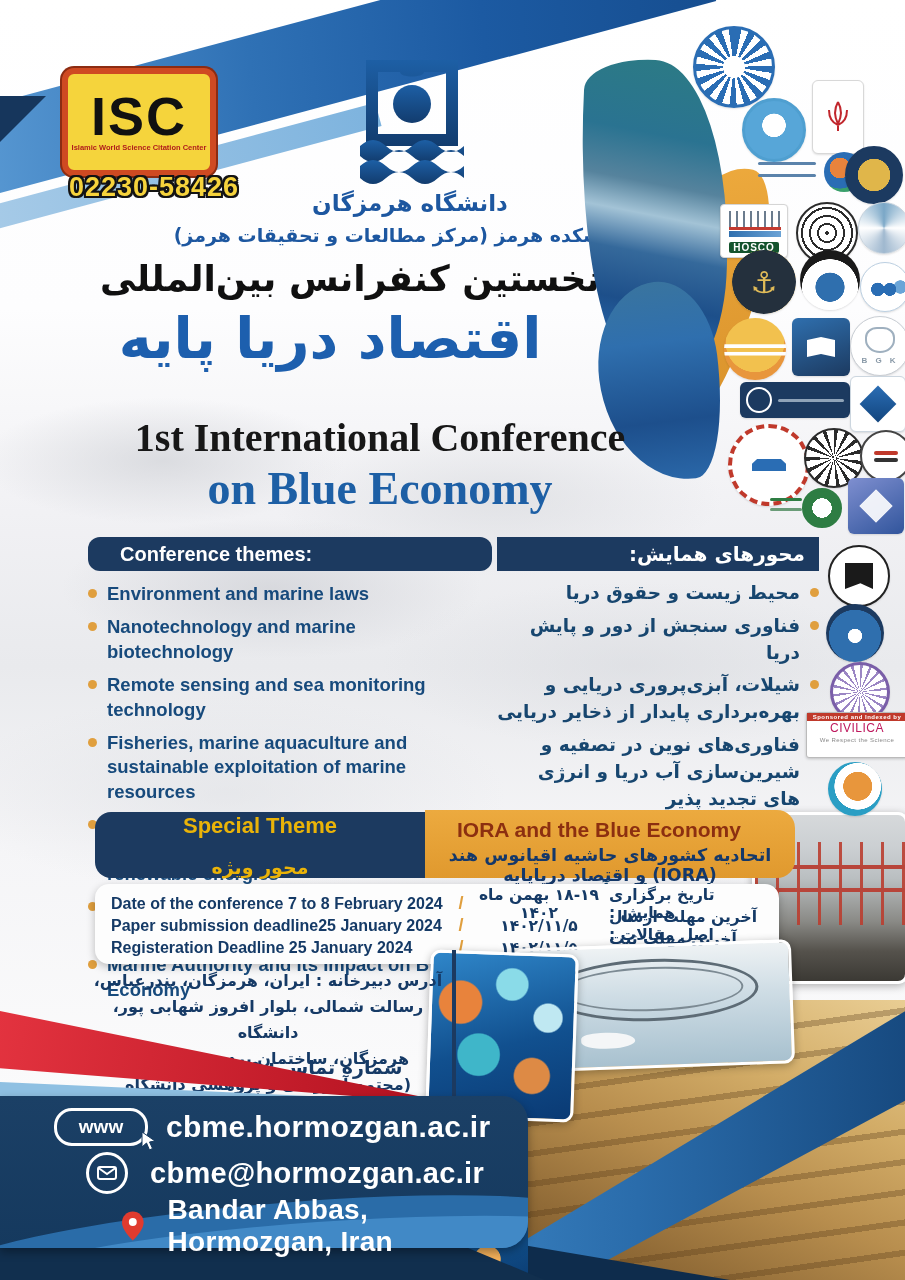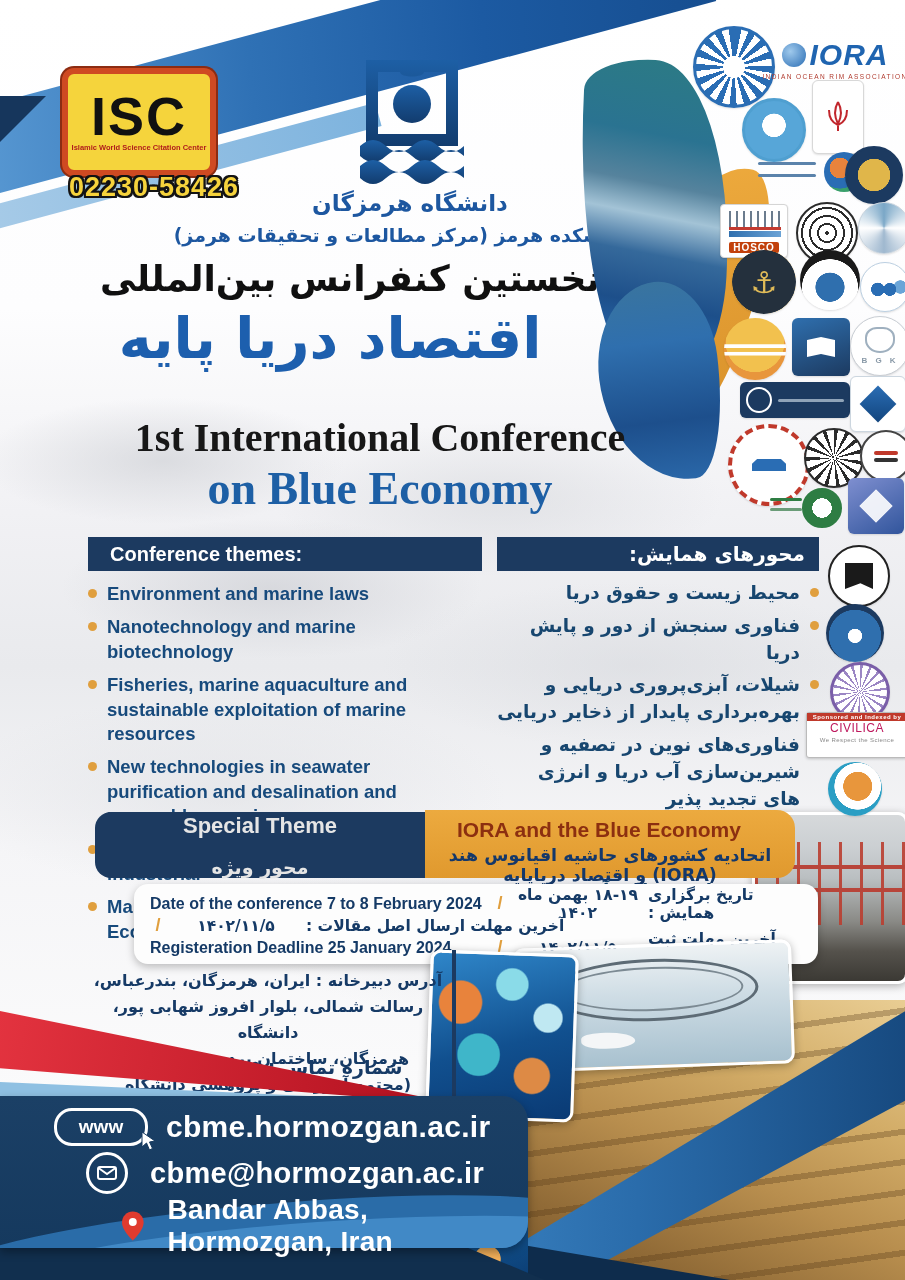--- a/index.html
+++ b/index.html
@@ -44,39 +44,39 @@
     border-radius:46% 54% 40% 60% / 10% 64% 36% 90%;
     background:linear-gradient(188deg,#2c7b84 0%,#2a7391 24%,#56839d 38%,#a3c3d6 47%,#35699b 58%,#1d4f8a 72%,#2a6cb3 88%,#3b7fc4 100%);}
   .sail-orange{left:640px;top:160px;width:112px;height:292px;transform:rotate(14deg);
     border-radius:70% 30% 55% 45% / 60% 35% 65% 40%;
     background:linear-gradient(160deg,#eeab3e,#d68e28);}
   .sail-blue{left:600px;top:282px;width:120px;height:200px;transform:rotate(-7deg);
     border-radius:55% 45% 30% 70% / 45% 40% 60% 55%;
     background:linear-gradient(180deg,#39749f 0%,#2f6fae 30%,#1d4f8c 70%,#2a67a8 100%);}
   
   .panel-h{height:34px;background:#1c3a60;color:#fff;font-weight:bold;display:flex;align-items:center;}
-  .en-h{left:88px;top:537px;width:372px;font-size:20px;padding-left:22px;}
+  .en-h{left:88px;top:537px;width:372px;font-size:20px;padding-left:32px;border-radius:12px;}
   .fa-h{left:497px;top:537px;width:308px;font-size:20px;padding-right:14px;justify-content:flex-start;}
   .en-list{left:88px;top:582px;width:382px;}
   .fa-list{left:497px;top:580px;width:322px;}
   .titem{display:flex;margin-bottom:9px;color:#174a7c;font-weight:bold;font-size:18.5px;line-height:1.32;}
   .fa-list .titem{font-size:18.5px;line-height:1.45;margin-bottom:6px;color:#17466f;}
   .bullet{flex:0 0 9px;width:9px;height:9px;border-radius:50%;background:#e09f3e;margin:7px 10px 0 0;}
   .fa-list .bullet{margin:8px 0 0 10px;}
   
   .sp-navy{left:95px;top:812px;width:330px;height:66px;background:#1c3a60;border-radius:16px 0 0 16px;
-    display:flex;flex-direction:column;align-items:center;justify-content:center;color:#e5e5e5;font-weight:bold;}
+    display:flex;flex-direction:column;align-items:center;justify-content:center;color:#eab308;font-weight:bold;}
   .sp-en{font-size:22px;} .sp-fa{font-size:19px;margin-top:17px;}
   .sp-orange{left:425px;top:810px;width:370px;height:66px;background:linear-gradient(180deg,#ecaa3f,#e0992e);
     border-radius:0 18px 18px 0;padding-top:2px;}
   .sp-t-en{margin:6px 0 0 32px;font-size:21px;font-weight:bold;color:#8c2f10;}
   .sp-t-fa{text-align:center;font-size:17.5px;font-weight:bold;color:#14386a;margin-top:3px;}
   
   .dates{left:95px;top:884px;width:684px;height:80px;background:#fdfdfd;border-radius:14px;
-    box-shadow:0 3px 8px rgba(0,0,0,.25);padding:8px 16px;box-sizing:border-box;margin-left:39px;}
+    box-shadow:0 3px 8px rgba(0,0,0,.25);padding:8px 16px;box-sizing:border-box;}
   .drow{display:flex;align-items:center;height:21px;margin:1px 0;}
   .d-en{width:342px;font-size:16px;font-weight:bold;color:#153a66;}
   .d-sl{width:16px;color:#e09f3e;font-weight:bold;font-size:18px;text-align:center;}
   .d-val{width:140px;font-size:15.5px;font-weight:bold;color:#153a66;text-align:center;}
   .d-lab{flex:1;font-size:15.5px;font-weight:bold;color:#153a66;text-align:left;}
   
   .addr{left:92px;top:968px;width:352px;text-align:center;font-size:16px;font-weight:bold;color:#163a66;line-height:1.62;}
   .phone{left:92px;top:1056px;width:352px;text-align:center;font-size:19px;font-weight:bold;color:#163a66;}
   .vline{left:452px;top:950px;width:4px;height:152px;background:#1c3a60;}
   
@@ -139,21 +139,21 @@
   .botbar{left:0;top:1246px;width:545px;height:34px;background:#112f4e;clip-path:polygon(0 0,85% 0,100% 100%,0 100%);}
   
   .logo{position:absolute;border-radius:50%;box-shadow:0 1px 2px rgba(0,0,0,.12);}
   .lrect{border-radius:6px;}
   .capbar{position:absolute;left:10%;width:80%;height:3px;background:#8fa3b8;border-radius:2px;}
   .iora{left:772px;top:32px;width:126px;height:56px;display:flex;flex-direction:column;align-items:center;justify-content:center;border-radius:6px;box-shadow:none;}
   .iora-name{font-size:30px;font-weight:bold;font-style:italic;color:#1f64b0;letter-spacing:1px;line-height:1;}
   .iora-cap{font-size:6.5px;color:#b03a2e;letter-spacing:1.4px;margin-top:3px;white-space:nowrap;}
   .hoscobox{left:720px;top:204px;width:68px;height:54px;background:#fff;border:1px solid #d5d5d5;border-radius:4px;box-shadow:0 1px 2px rgba(0,0,0,.15);
     display:flex;flex-direction:column;align-items:center;justify-content:flex-end;padding-bottom:4px;box-sizing:border-box;}
-  .hosco-name{font-size:10px;font-weight:bold;color:#fff;background:#c2410c;padding:0 4px;border-radius:2px;letter-spacing:1px;}
+  .hosco-name{font-size:10px;font-weight:bold;color:#fff;background:#14532d;padding:0 4px;border-radius:2px;letter-spacing:1px;}
   .hosco-top{position:absolute;top:6px;left:8px;width:52px;height:16px;
     background:repeating-linear-gradient(90deg,#6b7c8e 0 2px,transparent 2px 7px);border-bottom:3px solid #c23a30;}
   .hosco-wave{position:absolute;top:26px;left:8px;width:52px;height:6px;background:linear-gradient(90deg,#2f6fae,#6ba3d6);}
   .bgkbox{left:850px;top:316px;width:58px;height:58px;background:#fff;border:1px solid #c9ced4;border-radius:50%;
     display:flex;flex-direction:column;align-items:center;justify-content:center;box-shadow:0 1px 2px rgba(0,0,0,.12);}
   .bgk-g{width:26px;height:22px;border:2px solid #9fb0bf;border-radius:40% 40% 50% 50%;}
   .bgk-name{font-size:8px;color:#8a9aa8;letter-spacing:3px;margin-top:3px;font-weight:bold;}
   .civ{left:806px;top:712px;width:100px;height:44px;background:#fff;border:1px solid #bbb;border-radius:3px;
     display:flex;flex-direction:column;align-items:center;box-shadow:0 1px 3px rgba(0,0,0,.2);}
   .civ-top{width:100%;background:#c0392b;color:#fff;font-size:6px;text-align:center;letter-spacing:.5px;padding:1px 0;font-weight:bold;}
@@ -207,20 +207,24 @@
     <div class="titem">
         <span class="bullet"></span>
         <span>Environment and marine laws</span>
       </div>
     <div class="titem">
         <span class="bullet"></span>
         <span>Nanotechnology and marine biotechnology</span>
       </div>
     <div class="titem">
         <span class="bullet"></span>
+        <span>Remote sensing and sea monitoring technology</span>
+      </div>
+    <div class="titem">
+        <span class="bullet"></span>
         <span>Fisheries, marine aquaculture and sustainable exploitation of marine resources</span>
       </div>
     <div class="titem">
         <span class="bullet"></span>
         <span>New technologies in seawater purification and desalination and renewable energies</span>
       </div>
     <div class="titem">
         <span class="bullet"></span>
         <span>Customs, transportation and maritime industerial</span>
       </div>
@@ -274,20 +278,21 @@
   </div>
 
   <div class="abs dates">
     <div class="drow">
       <span class="d-en">Date of  the conference 7 to 8 February 2024</span>
       <span class="d-sl">/</span>
       <span class="d-val fa">۱۸-۱۹ بهمن ماه ۱۴۰۲</span>
       <span class="d-lab fa">تاریخ برگزاری همایش :</span>
     </div>
     <div class="drow">
+      <span class="d-en">Paper submission deadline25 January 2024</span>
       <span class="d-sl">/</span>
       <span class="d-val fa">۱۴۰۲/۱۱/۵</span>
       <span class="d-lab fa">آخرین مهلت ارسال اصل مقالات :</span>
     </div>
     <div class="drow">
       <span class="d-en">Registeration Deadline 25 January 2024</span>
       <span class="d-sl">/</span>
       <span class="d-val fa">۱۴۰۲/۱۱/۵</span>
       <span class="d-lab fa">آخرین مهلت ثبت نام در همایش :</span>
     </div>
@@ -345,27 +350,20 @@
       <svg class="pin" width="26" height="34" viewBox="0 0 24 32">
         <path d="M12 0 C5.4 0 0 5.4 0 12 C0 21 12 32 12 32 C12 32 24 21 24 12 C24 5.4 18.6 0 12 0 Z" fill="#e03b2f"></path>
         <circle cx="12" cy="11.5" r="4.4" fill="#fff"></circle>
       </svg>
       <span class="ftext">Bandar Abbas, Hormozgan, Iran</span>
     </div>
   </div>
 
   <div class="logo" style="left:693px;top:26px;width:76px;height:76px;
     background:radial-gradient(circle at 50% 50%, #fff 0 20%, rgba(255,255,255,0) 21%),repeating-conic-gradient(#2a6db4 0 11deg,#fff 11deg 22deg);border:3px solid #2a6db4;"></div>
-  <div class="iora abs">
-    <div style="display:flex;align-items:center;gap:4px;">
-      <span style="width:24px;height:24px;border-radius:50%;background:radial-gradient(circle at 35% 35%,#9fc9ec,#2a6db4);display:inline-block;"></span>
-      <span class="iora-name">IORA</span>
-    </div>
-    <div class="iora-cap">INDIAN OCEAN RIM ASSOCIATION</div>
-  </div>
   <div class="logo" style="left:742px;top:98px;width:58px;height:58px;
     background:radial-gradient(circle at 50% 42%, #fff 0 26%, #57a6d8 27% 100%);border:3px solid #4f9fd0;"></div>
   <div class="logo lrect" style="left:812px;top:80px;width:50px;height:72px;background:#fff;border:1px solid #d8d8d8;display:flex;align-items:center;justify-content:center;">
     <svg width="26" height="34" viewBox="0 0 24 34">
         <path d="M12 2 C8 9 8 16 12 24 C16 16 16 9 12 2 M3 10 C3 18 7 23 12 25 M21 10 C21 18 17 23 12 25 M12 26 l0 5" stroke="#c1272d" stroke-width="2" fill="none"></path>
       </svg>
   </div>
   <div class="logo lrect" style="left:758px;top:150px;width:110px;height:48px;background:transparent;box-shadow:none;">
     <span style="position:absolute;right:4px;top:2px;width:40px;height:40px;border-radius:50%;background:radial-gradient(circle at 40% 40%,#e8833c 0 30%,#2a6db4 31% 60%,#3aa06b 61% 100%);"></span>
     <span class="capbar" style="left:0;width:58px;top:12px;background:#5b83ab;"></span>

